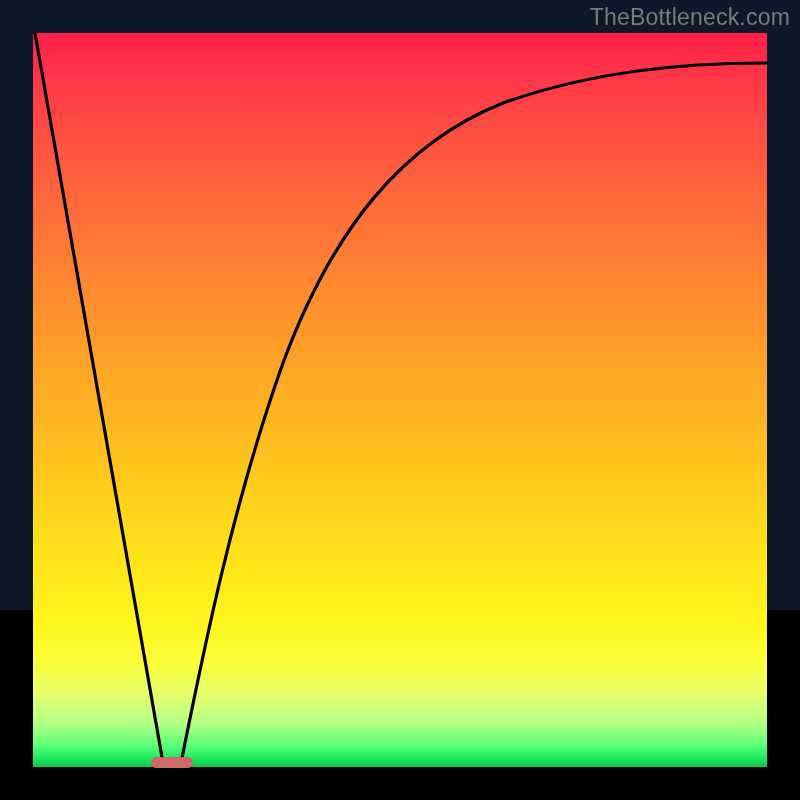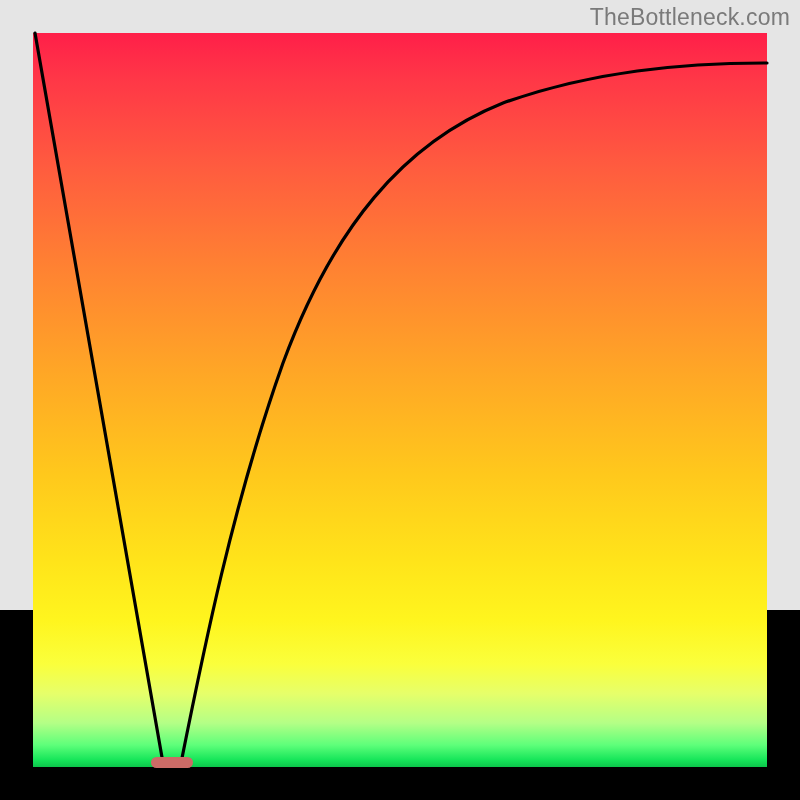--- a/index.html
+++ b/index.html
@@ -8,21 +8,21 @@
     width: 800px;
     height: 800px;
     overflow: hidden;
     background: #000;
     font-family: Arial, Helvetica, sans-serif;
   }
   .frame {
     position: relative;
     width: 800px;
     height: 610px;
-    background: #e5e5e5;
+    background: #0f172a;
   }
   .plot-area {
     position: absolute;
     left: 33px;
     top: 33px;
     width: 734px;
     height: 734px;
     
     background: linear-gradient(to bottom,
       #ff1f49 0%,

